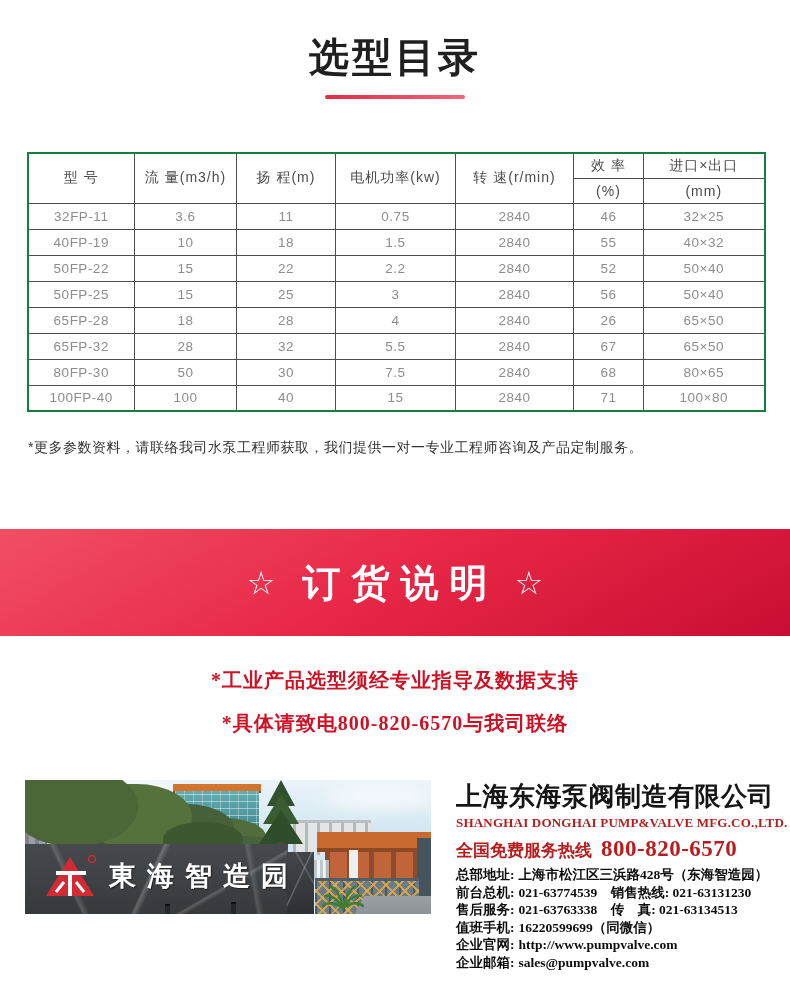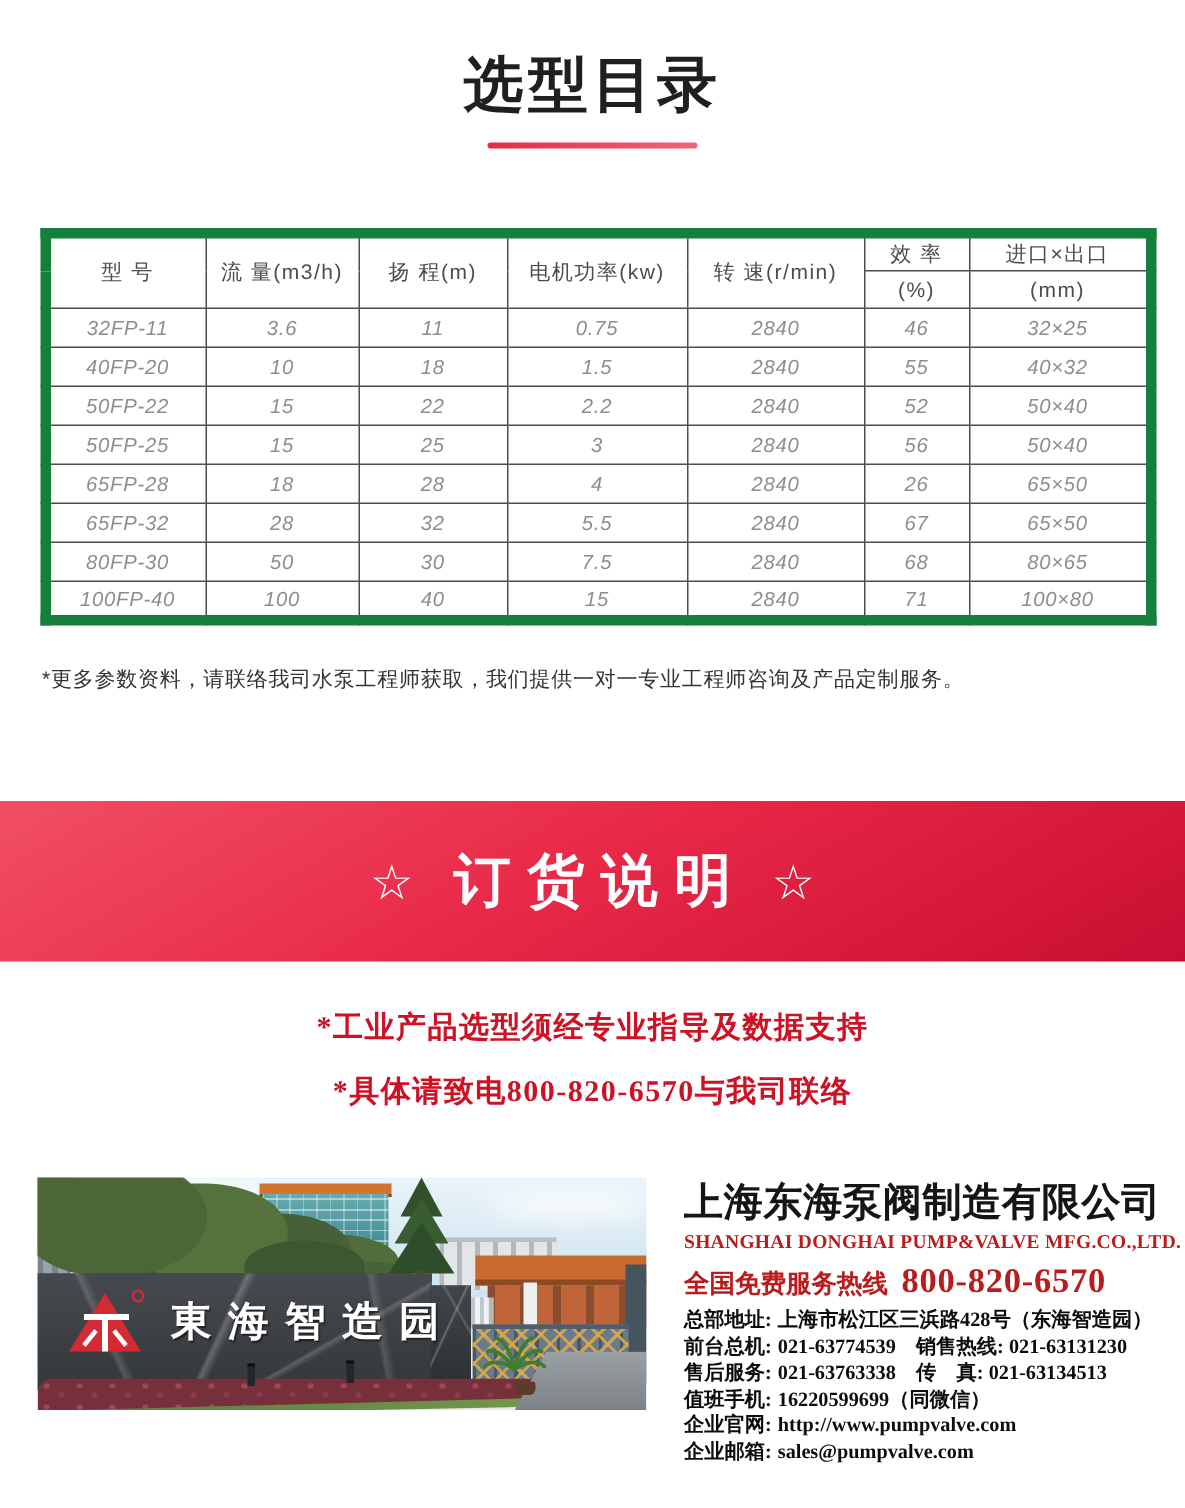--- a/index.html
+++ b/index.html
@@ -8,26 +8,26 @@
 
   
   .page-title{margin:18px 0 0;text-align:center;font-size:40px;line-height:46px;
               font-weight:bold;color:#1f1f1f;letter-spacing:3px;}
   .title-underline{width:140px;height:4px;margin:15px auto 0;border-radius:2px;
               background:linear-gradient(90deg,#e32c44,#f0657a);}
 
   
   .spec-table-wrap{width:737px;margin:53px auto 0;}
   table.spec{width:737px;border-collapse:collapse;table-layout:fixed;
-             border:7px solid #15803d;}
+             border:2px solid #15803d;}
   table.spec th,table.spec td{border:1px solid #4d4d4d;text-align:center;
              font-weight:normal;padding:0;}
   table.spec th{font-size:14px;color:#4c4c4c;letter-spacing:1px;}
   table.spec thead tr{height:25px;}
-  table.spec tbody tr{height:26px;font-style:italic;}
+  table.spec tbody tr{height:26px;}
   table.spec td{font-size:13.5px;color:#8d8d8d;letter-spacing:0.5px;}
 
   
   .table-note{margin:27px 0 0 28px;font-size:14px;color:#333;letter-spacing:0.5px;}
 
   
   .order-banner{margin-top:72px;height:107px;width:100%;
       background:linear-gradient(150deg,#f14f63 0%,#e82847 48%,#c90e33 100%);
       display:flex;align-items:center;justify-content:center;gap:16px;}
   .order-banner .star{color:#fff;font-size:32px;font-weight:bold;line-height:1;}
@@ -35,22 +35,22 @@
       letter-spacing:11px;text-indent:11px;line-height:1;}
 
   
   .notices{margin-top:29px;text-align:center;
       font-family:"Liberation Serif","DejaVu Serif",serif;font-weight:bold;color:#cd1225;}
   .notice-line{font-size:20px;line-height:30px;letter-spacing:1px;text-align:center;}
   .notice-line + .notice-line{margin-top:13px;}
 
   
   .footer{margin-top:42px;display:flex;align-items:flex-start;}
-  .photo{position:relative;width:406px;height:155px;margin-left:25px;overflow:hidden;
-         background:linear-gradient(180deg,#eaf4f9 0%,#cfe4f0 45%,#e2eff6 100%);flex:none;text-align:center;}
+  .photo{position:relative;width:406px;height:134px;margin-left:25px;overflow:hidden;
+         background:linear-gradient(180deg,#eaf4f9 0%,#cfe4f0 45%,#e2eff6 100%);flex:none;}
   .photo *{position:absolute;}
   .cloud1{left:10px;top:2px;width:150px;height:26px;background:#ffffff;border-radius:50%;
           filter:blur(7px);opacity:.85;}
   .cloud2{left:300px;top:8px;width:110px;height:20px;background:#fff;border-radius:50%;
           filter:blur(8px);opacity:.7;}
   .left-building{left:0;top:0;width:22px;height:70px;
       background:repeating-linear-gradient(90deg,#7c838a 0 4px,#9aa1a8 4px 10px);}
   .tree-left{left:-12px;top:-14px;width:125px;height:80px;background:#4c6637;
       border-radius:46% 54% 52% 48%;
       box-shadow:62px 10px 0 -8px #55713c,112px 22px 0 -16px #47603a,
@@ -160,21 +160,21 @@
           <tr>
             <td>32FP-11</td>
             <td>3.6</td>
             <td>11</td>
             <td>0.75</td>
             <td>2840</td>
             <td>46</td>
             <td>32×25</td>
           </tr>
           <tr>
-            <td>40FP-20</td>
+            <td>40FP-19</td>
             <td>10</td>
             <td>18</td>
             <td>1.5</td>
             <td>2840</td>
             <td>55</td>
             <td>40×32</td>
           </tr>
           <tr>
             <td>50FP-22</td>
             <td>15</td>

